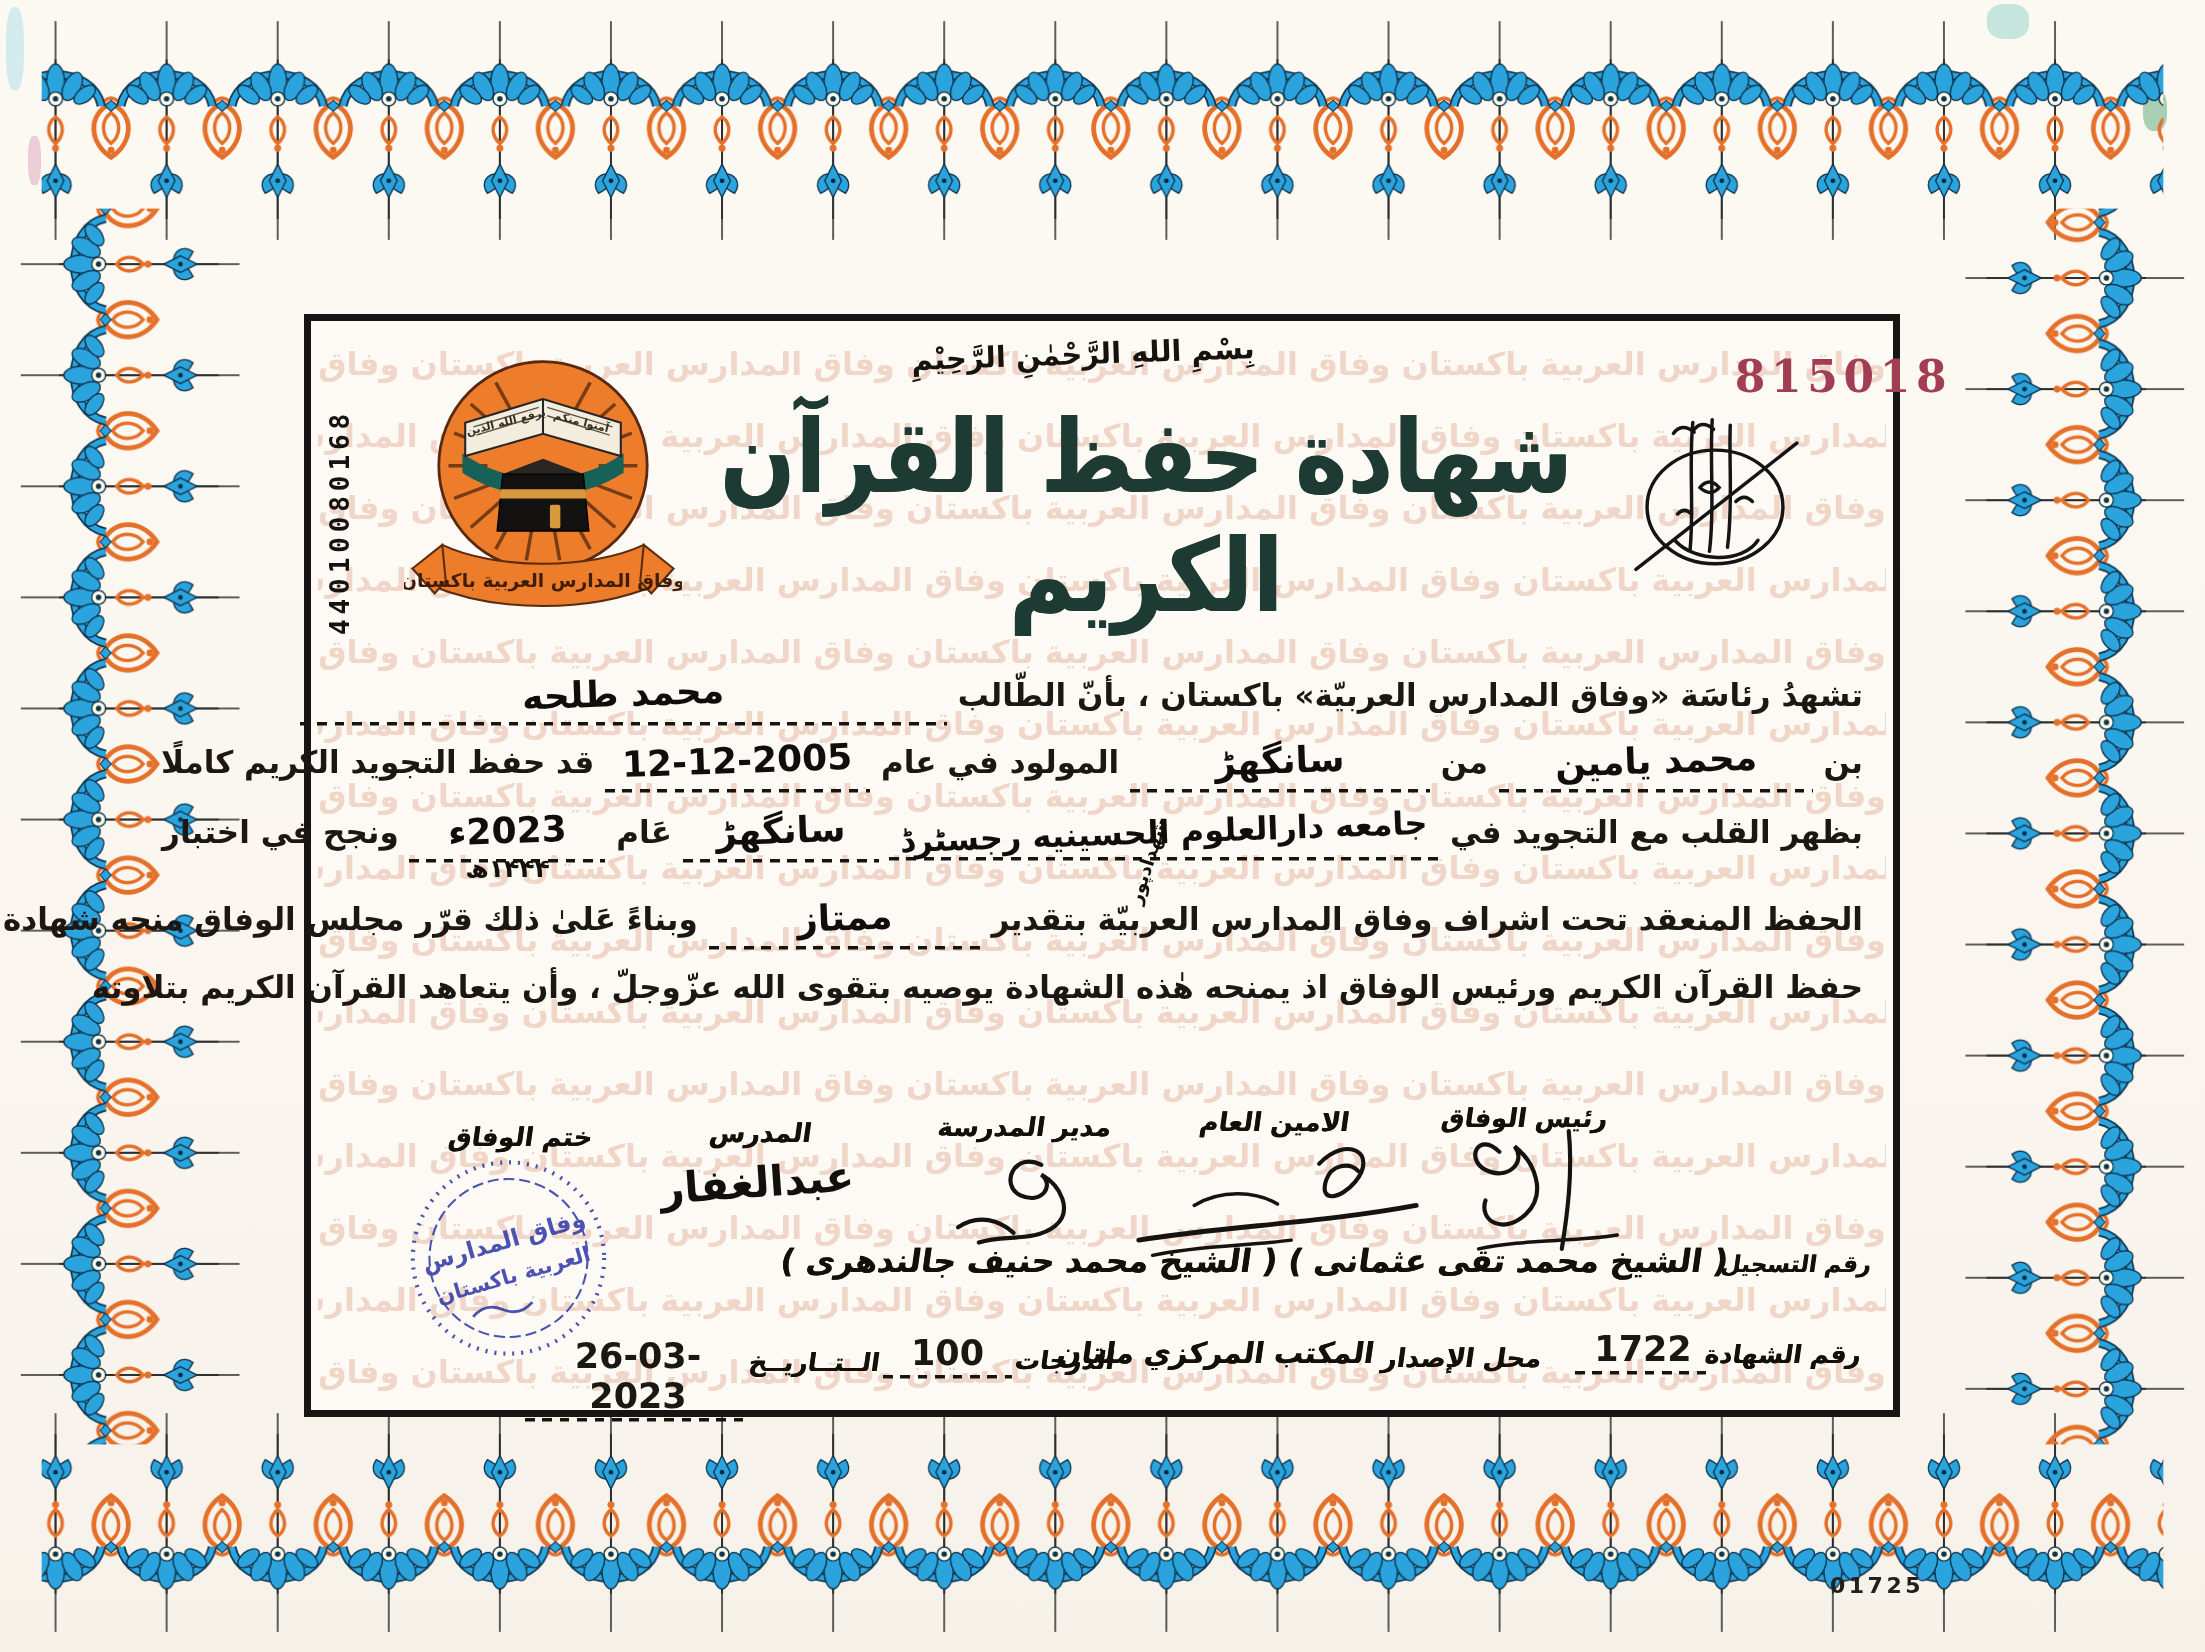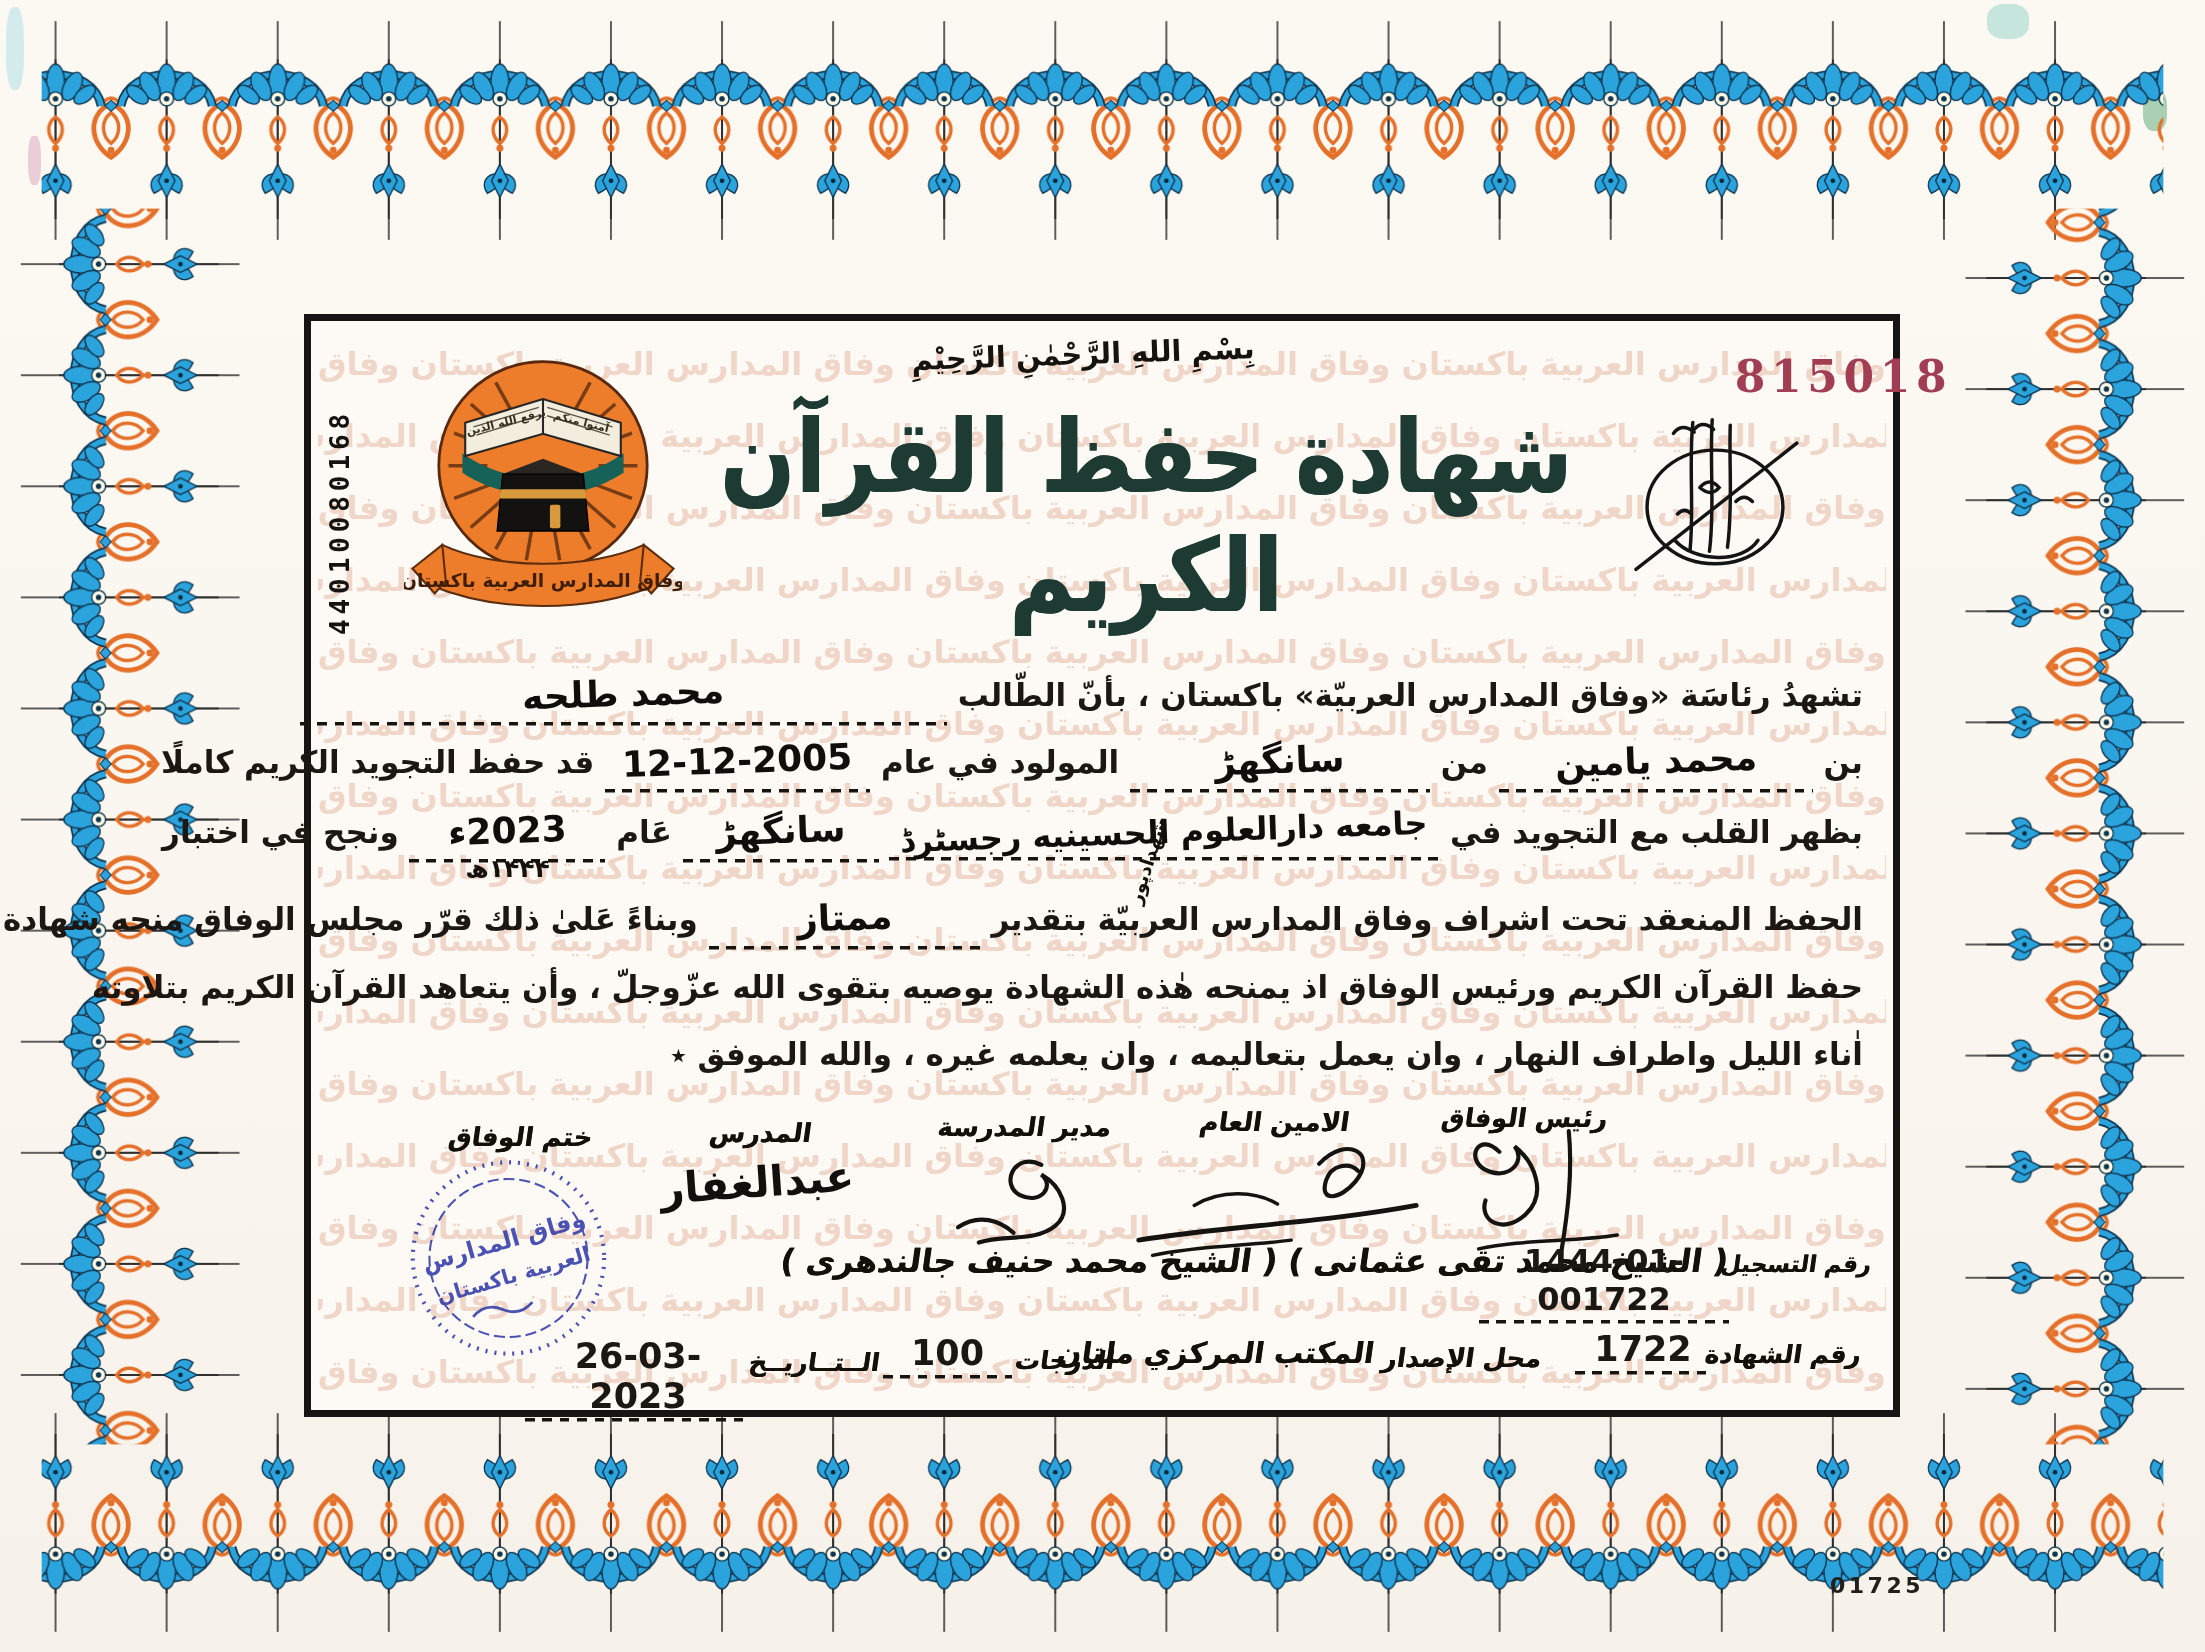--- a/index.html
+++ b/index.html
@@ -244,23 +244,20 @@
       <span class="field" style="min-width:250px;"><span class="hw">ممتاز</span></span>
       <span>وبناءً عَلىٰ ذلك قرّر مجلس الوفاق منحه شهادة</span>
     </div>
 
     <div class="abs annotation">شهدادپور</div>
 
     <div class="bodyline" style="top:965px;">
       <span>حفظ القرآن الكريم ورئيس الوفاق اذ يمنحه هٰذه الشهادة يوصيه بتقوى الله عزّوجلّ ، وأن يتعاهد القرآن الكريم بتلاوته</span>
     </div>
 
-    <div class="bodyline" style="top:1032px;">
-      <span>اٰناء الليل واطراف النهار ، وان يعمل بتعاليمه ، وان يعلمه غيره ، والله الموفق ٭</span>
-    </div>
 
     <span class="sig-label ornate" style="left:444px;top:1122px;width:153px;text-align:center;">ختم الوفاق</span>
     <span class="sig-label ornate" style="left:691px;top:1118px;width:139px;text-align:center;">المدرس</span>
     <span class="sig-label ornate" style="left:934px;top:1112px;width:181px;text-align:center;">مدير المدرسة</span>
     <span class="sig-label ornate" style="left:1184px;top:1107px;width:181px;text-align:center;">الامين العام</span>
     <span class="sig-label ornate" style="left:1434px;top:1103px;width:181px;text-align:center;">رئيس الوفاق</span>
 
     <div class="abs teacher-sig">عبدالغفار</div>
 
     <svg class="abs" style="left:937px;top:1144px;" width="167" height="118" viewBox="0 0 240 170">
@@ -294,21 +291,20 @@
         <path d="M95 220 q22 -16 44 0 q22 16 44 0" fill="none" stroke="#2c35a6" stroke-width="4" transform="rotate(-14 165 150)"></path>
       </g>
     </svg>
 
     <div class="abs names-line ornate">
       <span>( الشيخ محمد تقی عثمانی )</span>
       <span>( الشيخ محمد حنیف جالندھری )</span>
     </div>
 
     <span class="foot-label ornate" style="left:1721px;top:1251px;font-size:23px;">رقم التسجيل</span>
-    <span class="foot-value" style="left:1479px;top:1242px;width:236px;font-size:32px;">1444-01-001722</span>
 
     <span class="foot-label ornate" style="left:1705px;top:1340px;">رقم الشهادة</span>
     <span class="foot-value" style="left:1575px;top:1329px;width:122px;">1722</span>
 
     <span class="foot-label ornate" style="left:1382px;top:1343px;font-size:26px;">محل الإصدار</span>
     <span class="abs issue-value ornate">المكتب المركزي ملتان</span>
 
     <span class="foot-label ornate" style="left:1015px;top:1346px;">الدرجات</span>
     <span class="foot-value" style="left:883px;top:1333px;width:115px;">100</span>
 

